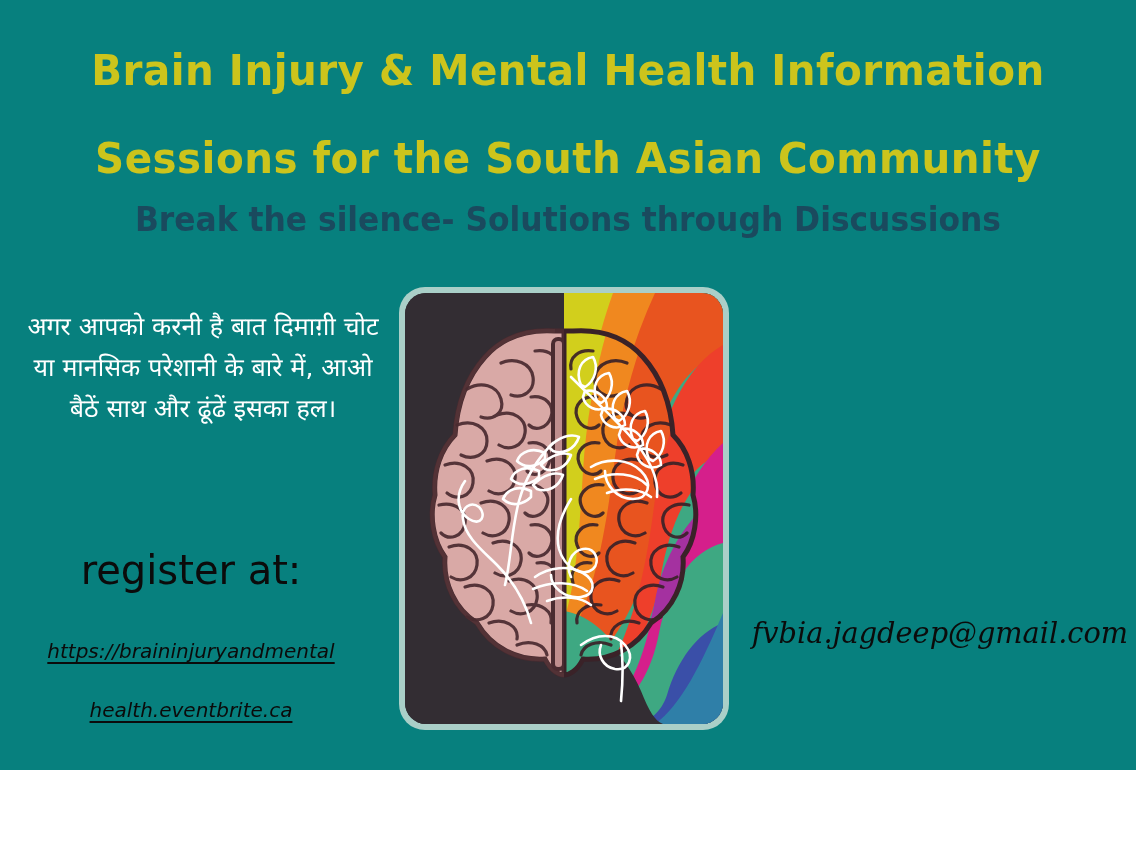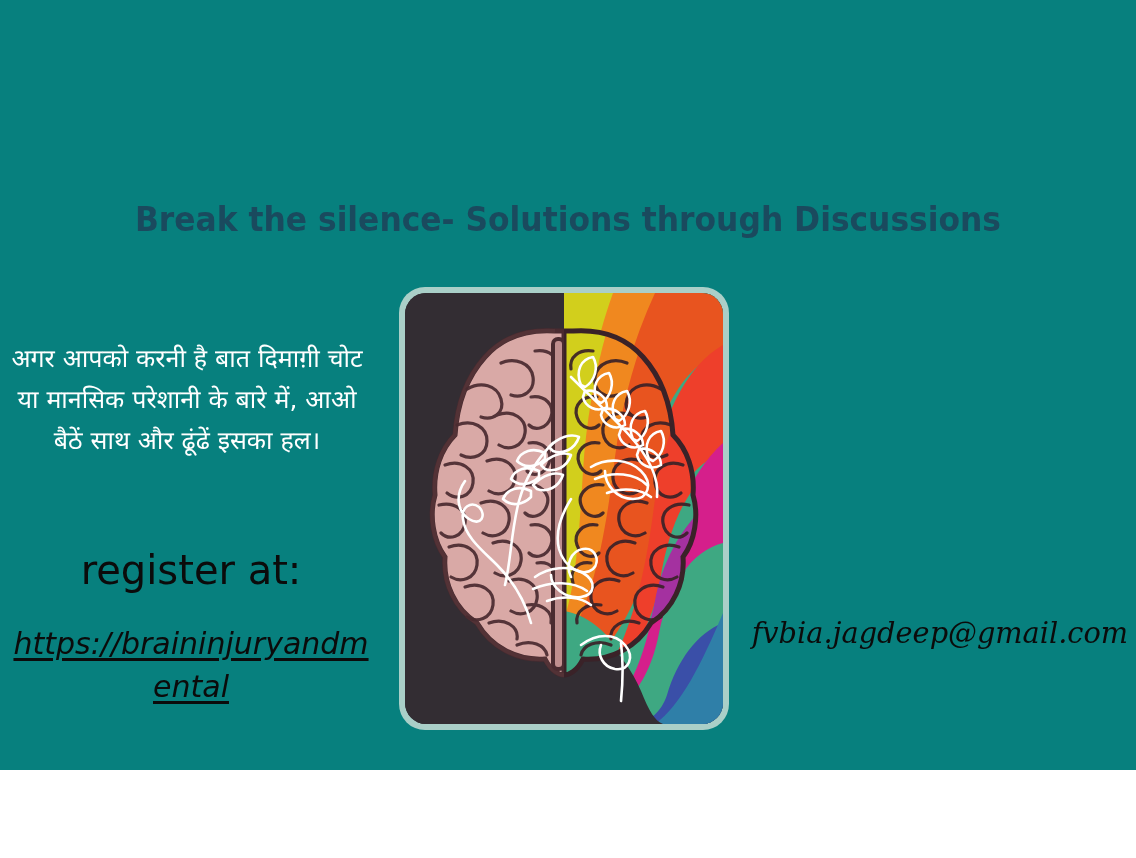--- a/index.html
+++ b/index.html
@@ -42,28 +42,27 @@
     color:#1a4a5e;
     font-family:"DejaVu Sans", sans-serif;
     font-weight:700;
     font-size:33px;
     line-height:44px;
     transform:scaleX(0.95);
     white-space:nowrap;
   }
   
   .hindi-text{
-    position:absolute;left:4px;top:306px;width:366px;
+    position:absolute;left:20px;top:306px;width:366px;
     text-align:center;
     color:#ffffff;
     font-family:"DejaVu Sans", sans-serif;
     font-size:25px;
     line-height:41px;
     font-weight:400;
-    margin-top:32px;
   }
   .punjabi-text{
     position:absolute;left:744px;top:306px;width:384px;
     text-align:center;
     color:#ffffff;
     font-family:"DejaVu Sans", sans-serif;
     font-size:24px;
     line-height:44px;
     font-weight:400;
   }
@@ -77,22 +76,22 @@
     color:#0b0b0b;
     font-family:"DejaVu Sans", sans-serif;
     font-weight:400;
     font-size:40px;
     line-height:60px;
   }
   .register-url{
     display:block;
     color:#0b0b0b;
     font-family:"DejaVu Sans", sans-serif;
-    font-size:30px;
-    line-height:43px;
+    font-size:20px;
+    line-height:59px;
     font-style:italic;
     text-decoration:underline;
     text-underline-offset:4px;
     word-break:break-all;
     padding-top:22px;
   }
   .register-url .u2{display:block;}
   
   .email-text{
     position:absolute;left:744px;top:612px;width:384px;
@@ -127,30 +126,35 @@
     background:#ffffff;
   }
 </style>
 </head>
 <body>
 
 <div class="poster">
 
   <div class="teal-panel"></div>
 
+  <div class="title-block">
+    <span class="title-line">Brain Injury &amp; Mental Health Information</span>
+    <span class="title-line">Sessions for the South Asian Community</span>
+  </div>
 
   <div class="subtitle">Break the silence- Solutions through Discussions</div>
 
   <div class="hindi-text">अगर आपको करनी है बात दिमाग़ी चोट या मानसिक परेशानी के बारे में, आओ बैठें साथ और ढूंढें इसका हल।</div>
 
 
   <div class="register-block">
     <span class="register-label">register at:</span>
     <a class="register-url" href="#">
       <span class="u1">https://braininjuryandmental</span>
+      <span class="u2">health.eventbrite.ca</span>
     </a>
   </div>
 
   <div class="email-text">fvbia.jagdeep@gmail.com</div>
 
   <div class="brain-frame">
     <div class="brain-inner">
       <svg class="brain-svg" viewBox="0 0 318 431" preserveAspectRatio="none">
         <defs>
           <clipPath id="halfR">

